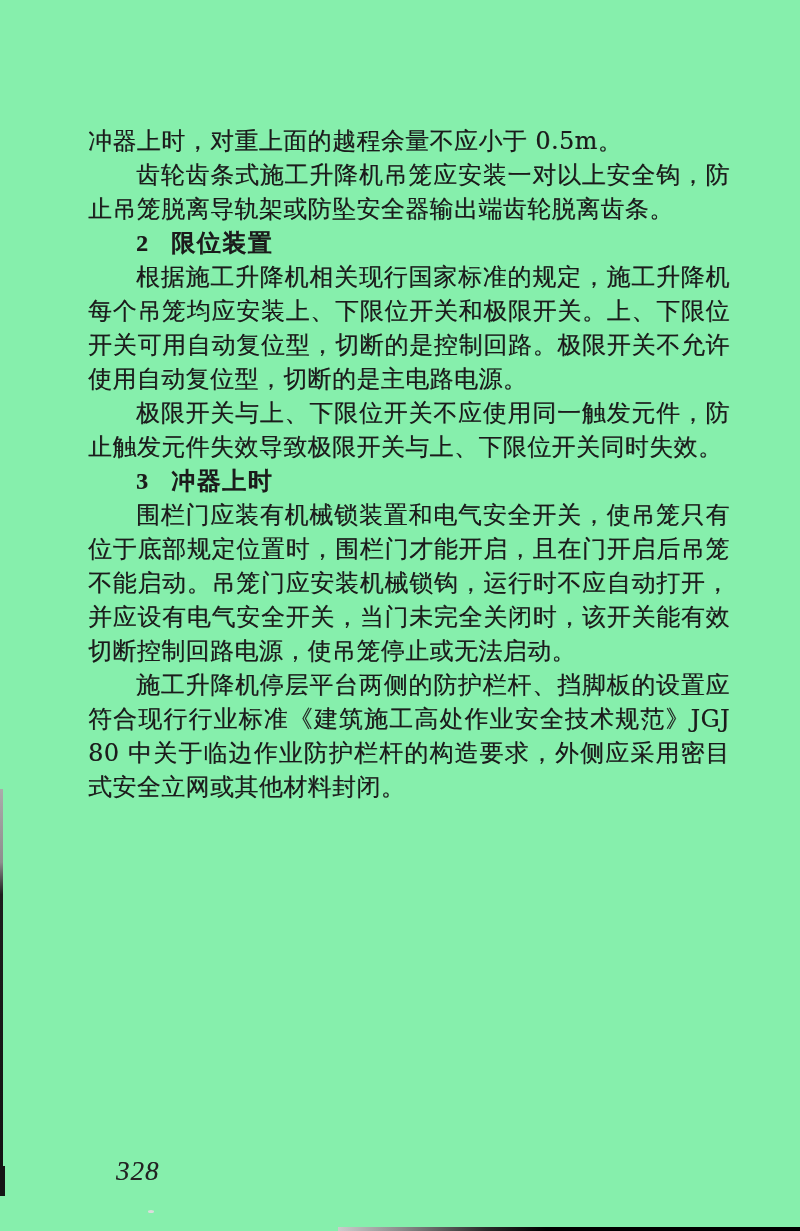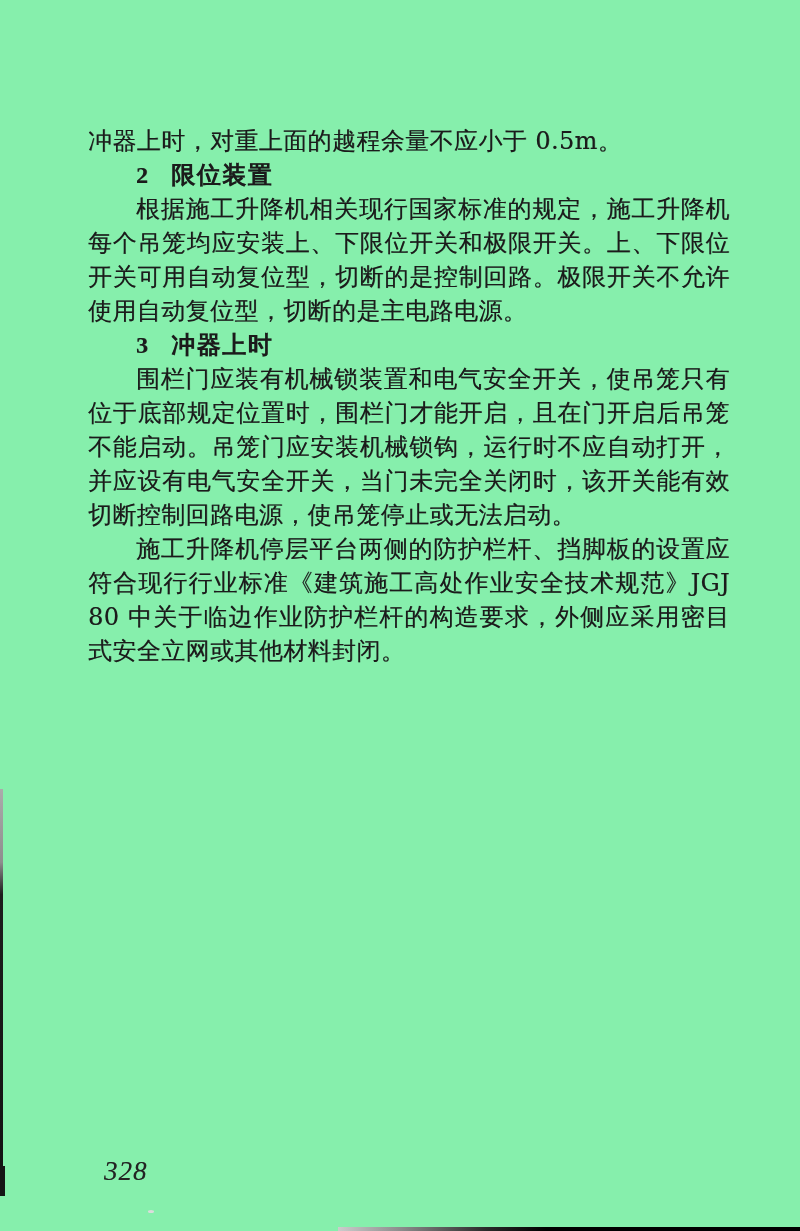--- a/index.html
+++ b/index.html
@@ -29,21 +29,21 @@
   .para.indent { text-indent: 2em; }
   .heading { text-indent: 2em; font-weight: bold; }
   .h-num { font-family: "Liberation Serif", serif; }
   .h-title {
     margin-left: 0.95em;
     font-family: "Liberation Sans", sans-serif;
     letter-spacing: 1.5px;
   }
   .page-number {
     position: absolute;
-    left: 104px; top: 1156px;
+    left: 116px; top: 1156px;
     font-size: 27px;
     font-style: italic;
     font-family: "Liberation Serif", serif;
     color: #232323;
     letter-spacing: 1px;
     text-shadow: 0.3px 0 0 rgba(27,27,27,0.5);
   }
   
   .scan-line-left {
     position: absolute; left: 0; top: 789px;
@@ -68,22 +68,24 @@
     background: #dcdcdc;
     border-radius: 50%;
   }
 </style>
 </head>
 <body>
 
 <div class="page">
   <main class="body-text" id="body-text">
       <p class="para">冲器上时，对重上面的越程余量不应小于 0.5m。</p>
+      <p class="para indent">齿轮齿条式施工升降机吊笼应安装一对以上安全钩，防止吊笼脱离导轨架或防坠安全器输出端齿轮脱离齿条。</p>
       <p class="heading"><span class="h-num">2</span><span class="h-title">限位装置</span></p>
       <p class="para indent">根据施工升降机相关现行国家标准的规定，施工升降机每个吊笼均应安装上、下限位开关和极限开关。上、下限位开关可用自动复位型，切断的是控制回路。极限开关不允许使用自动复位型，切断的是主电路电源。</p>
+      <p class="para indent">极限开关与上、下限位开关不应使用同一触发元件，防止触发元件失效导致极限开关与上、下限位开关同时失效。</p>
       <p class="heading"><span class="h-num">3</span><span class="h-title">冲器上时</span></p>
       <p class="para indent">围栏门应装有机械锁装置和电气安全开关，使吊笼只有位于底部规定位置时，围栏门才能开启，且在门开启后吊笼不能启动。吊笼门应安装机械锁钩，运行时不应自动打开，并应设有电气安全开关，当门未完全关闭时，该开关能有效切断控制回路电源，使吊笼停止或无法启动。</p>
       <p class="para indent">施工升降机停层平台两侧的防护栏杆、挡脚板的设置应符合现行行业标准《建筑施工高处作业安全技术规范》JGJ 80 中关于临边作业防护栏杆的构造要求，外侧应采用密目式安全立网或其他材料封闭。</p>
     </main>
   <div class="page-number">328</div>
   <div class="scan-line-left"></div>
   <div class="scan-line-left-notch"></div>
   <div class="scan-line-bottom"></div>
   <div class="scan-speck"></div>
 </div>

